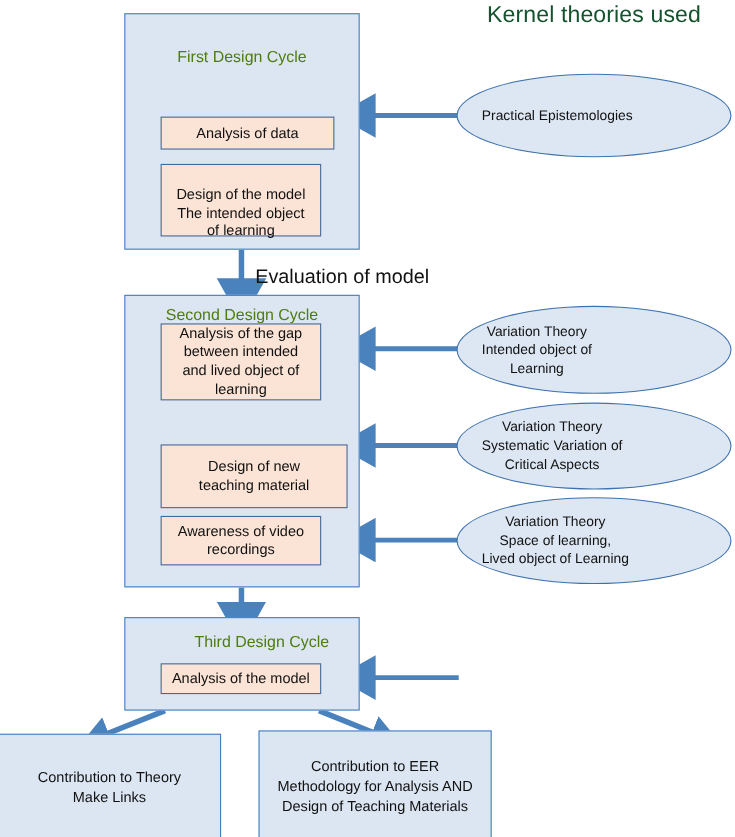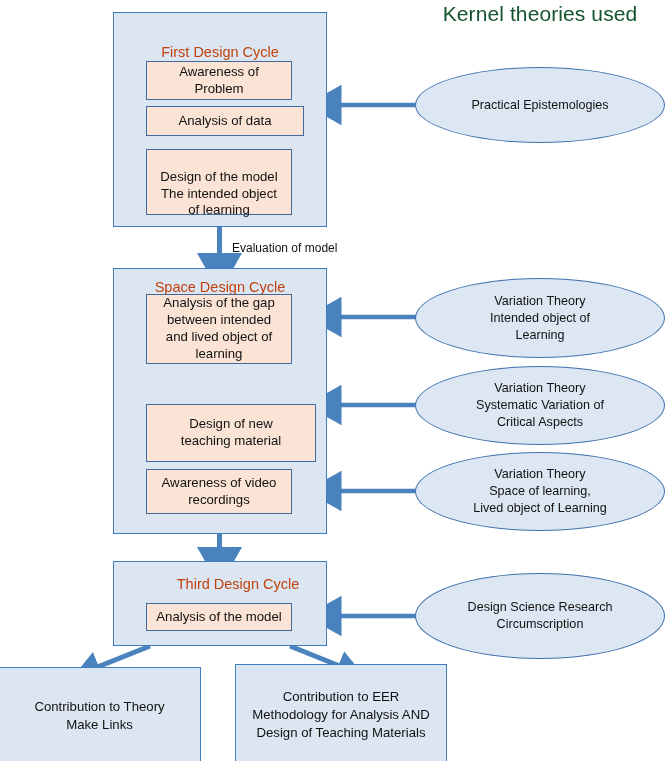--- a/index.html
+++ b/index.html
@@ -36,21 +36,21 @@
     background: #dce6f2;
     border: 1.5px solid #417ec0;
     box-sizing: border-box;
   }
   .cycle-title {
     position: absolute;
     left: 0;
     right: 0;
     text-align: center;
     font-size: 14.5px;
-    color: #c2410c;
+    color: #4d7c0f;
     white-space: nowrap;
   }
 
   
   .step-box {
     position: absolute;
     background: #fbe4d5;
     border: 1.3px solid #41699c;
     box-sizing: border-box;
     display: flex;
@@ -81,39 +81,38 @@
 
   
   .ellipse {
     position: absolute;
     background: #dde7f3;
     border: 1.4px solid #3f72ad;
     border-radius: 50%;
     box-sizing: border-box;
     display: flex;
     align-items: center;
-    justify-content: center;
     text-align: center;
     font-size: 12.6px;
     line-height: 1.35;
     color: #111111;
   }
   .ellipse span { display: block; padding: 0 22px; }
 
   
   .svg-layer {
     position: absolute;
     left: 0; top: 0;
     width: 668px;
     height: 761px;
     pointer-events: none;
   }
   .edge-label {
     position: absolute;
-    font-size: 12px;
+    font-size: 18px;
     color: #111111;
     white-space: nowrap;
   }
 </style>
 </head>
 <body>
 
 <div id="canvas">
 
   <svg class="svg-layer" viewBox="0 0 668 761">
@@ -138,37 +137,33 @@
 
     <line x1="150" y1="646" x2="95" y2="668" stroke="#4a82bd" stroke-width="5" marker-end="url(#ahw)"></line>
     <line x1="290" y1="646" x2="342" y2="667" stroke="#4a82bd" stroke-width="5" marker-end="url(#ahw)"></line>
   </svg>
 
   <div class="title">Kernel theories used</div>
 
   <div class="cycle-box" style="left:113px; top:12px; width:214px; height:215px;">
     <div class="cycle-title" style="top:31px;">First Design Cycle</div>
   </div>
-  <div class="step-box" style="left:146px; top:61px; width:146px; height:39px;">
-    <span style="white-space:pre-line;">Awareness of
-Problem</span>
-  </div>
   <div class="step-box" style="left:146px; top:106px; width:158px; height:30px;">
     <span style="white-space:pre-line;">Analysis of data</span>
   </div>
   <div class="step-box" style="left:146px; top:149px; width:146px; height:66px;">
     <span style="white-space:pre-line;margin-top:24px;">Design of the model
 The intended object
 of learning</span>
   </div>
 
   <div class="edge-label" style="left:232px; top:241px;">Evaluation of model</div>
 
   <div class="cycle-box" style="left:113px; top:268px; width:214px; height:266px;">
-    <div class="cycle-title" style="top:10px;">Space Design Cycle</div>
+    <div class="cycle-title" style="top:10px;">Second Design Cycle</div>
   </div>
   <div class="step-box" style="left:146px; top:294px; width:146px; height:70px;">
     <span style="white-space:pre-line;">Analysis of the gap
 between intended
 and lived object of
 learning</span>
   </div>
   <div class="step-box" style="left:146px; top:404px; width:170px; height:58px;">
     <span style="white-space:pre-line;">Design of new
 teaching material</span>
@@ -196,24 +191,20 @@
   <div class="ellipse" style="left:415px; top:366px; width:250px; height:79px;">
     <span style="white-space:pre-line;">Variation Theory
 Systematic Variation of
 Critical Aspects</span>
   </div>
   <div class="ellipse" style="left:415px; top:452px; width:250px; height:79px;">
     <span style="white-space:pre-line;">Variation Theory
 Space of learning,
 Lived object of Learning</span>
   </div>
-  <div class="ellipse" style="left:415px; top:573px; width:250px; height:86px;">
-    <span style="white-space:pre-line;">Design Science Research
-Circumscription</span>
-  </div>
 
   <div class="outcome-box" style="left:-2px; top:667px; width:203px; height:110px; padding-top:30px;">
     <span style="white-space:pre-line;">Contribution to Theory
 Make Links</span>
   </div>
   <div class="outcome-box" style="left:235px; top:664px; width:212px; height:110px; padding-top:23px;">
     <span style="white-space:pre-line;">Contribution to EER
 Methodology for Analysis AND
 Design of Teaching Materials</span>
   </div>

